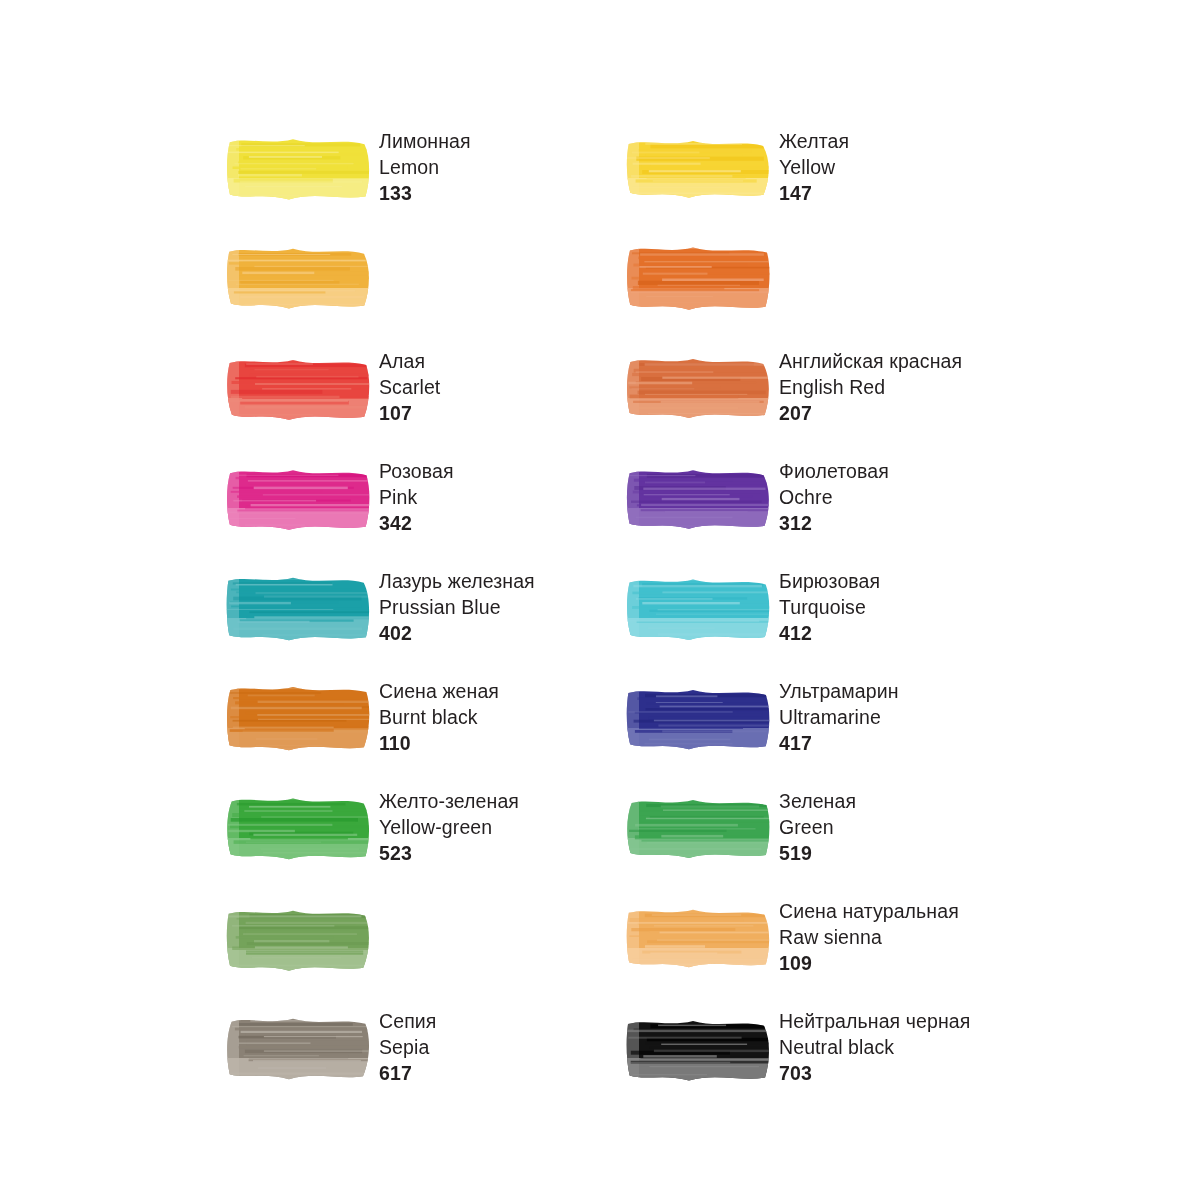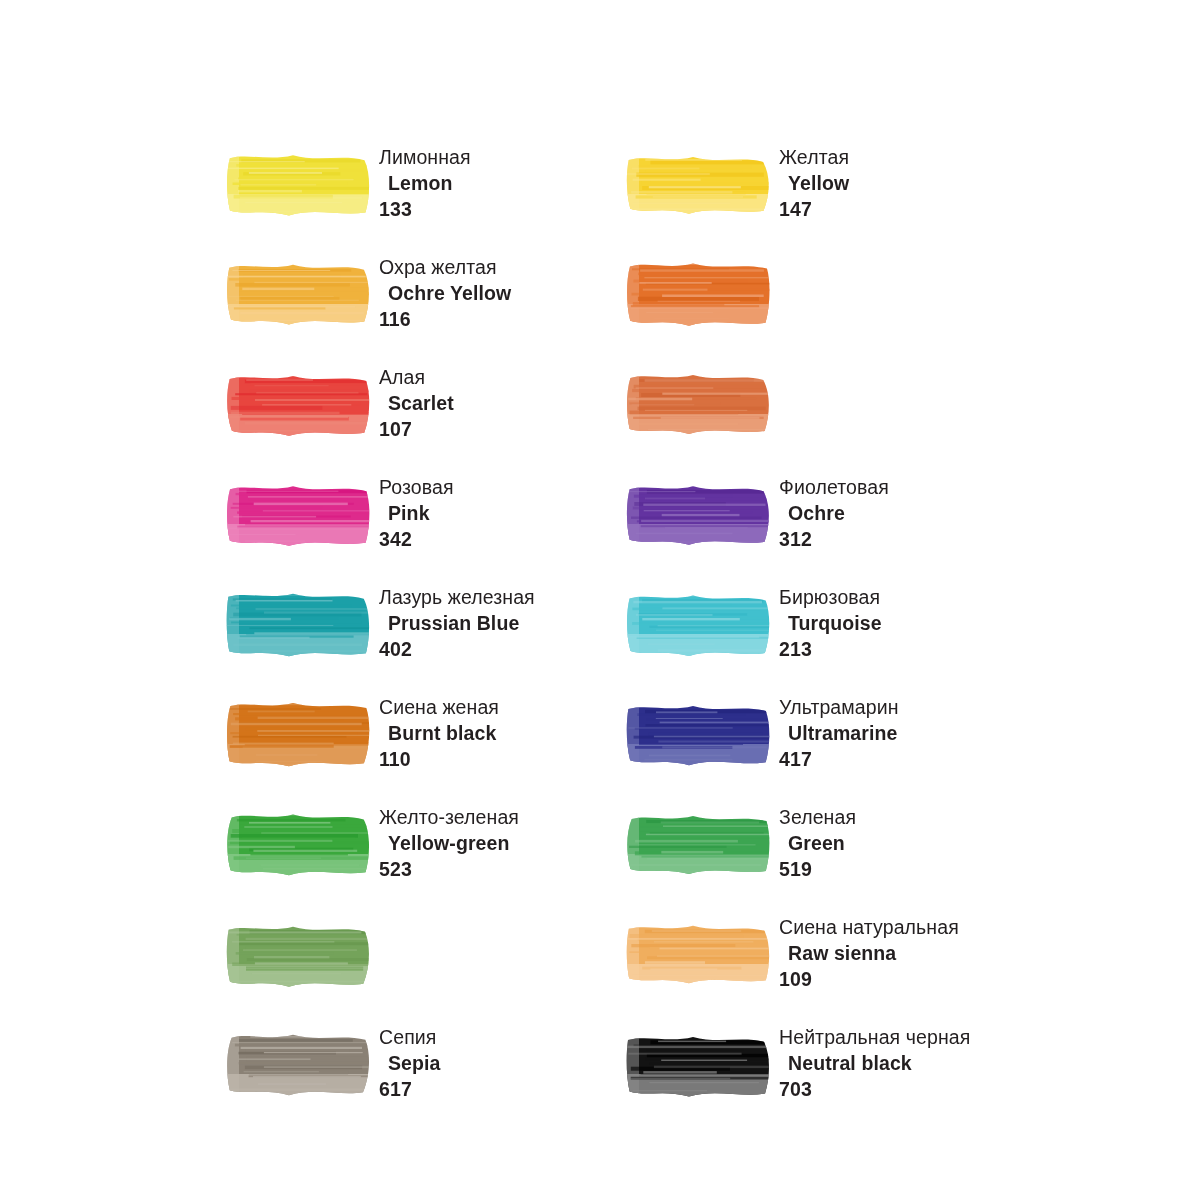--- a/index.html
+++ b/index.html
@@ -32,21 +32,21 @@
     grid-template-columns: 400px 400px;
     grid-auto-rows: 110px;
     column-gap: 0px;
     row-gap: 0px;
   }
 
   .swatch-entry {
     position: relative;
     display: flex;
     flex-direction: row;
-    align-items: flex-end;
+    align-items: center;
   }
 
   .swatch-paint {
     position: relative;
     width: 147px;
     height: 72px;
     margin-top: 5px;
     flex: 0 0 auto;
   }
   .swatch-paint svg {
@@ -65,21 +65,21 @@
   .label-ru,
   .label-en,
   .label-code {
     font-size: 19.5px;
     line-height: 26px;
     letter-spacing: 0.1px;
     color: #231f20;
     white-space: nowrap;
   }
   .label-ru { font-weight: 400; }
-  .label-en { font-weight: 700; margin-left: 9px; }
+  .label-en { font-weight: 400; }
   .label-code { font-weight: 700; }
 </style>
 </head>
 <body>
 
 <div id="swatch-sheet">
   <div class="swatch-grid">
       <div class="swatch-entry">
         <div class="swatch-paint">
           <svg viewBox="0 0 147 72" preserveAspectRatio="none">
@@ -190,25 +190,20 @@
               <rect x="17.3" y="27.6" width="72.0" height="2.5" fill="#F8D28E" opacity="0.57"></rect>
               <rect x="3.6" y="35.9" width="105.0" height="0.9" fill="#F8D28E" opacity="0.27"></rect>
               <rect x="11.1" y="39.7" width="122.7" height="1.1" fill="#F8D28E" opacity="0.27"></rect>
               <rect x="3.8" y="46.0" width="126.4" height="1.7" fill="#F8D28E" opacity="0.50"></rect>
               <rect x="15.1" y="52.0" width="123.8" height="2.4" fill="#F8D28E" opacity="0.48"></rect>
               <rect x="19.4" y="59.7" width="138.9" height="1.4" fill="#F8D28E" opacity="0.48"></rect>
               <rect x="14.3" y="64.7" width="72.4" height="1.8" fill="#F8D28E" opacity="0.71"></rect>
             </g>
           </svg>
         </div>
-        <div class="swatch-labels">
-          <div class="label-ru">Охра желтая</div>
-          <div class="label-en">Ochre Yellow</div>
-          <div class="label-code">116</div>
-        </div>
       </div>
       <div class="swatch-entry">
         <div class="swatch-paint">
           <svg viewBox="0 0 147 72" preserveAspectRatio="none">
             <defs>
               <clipPath id="clip3">
                 <path d="M 4.98129582873662,6.543055699352408 C 22,1.5430556993524078 45,9.543055699352408 68,3.543055699352408 C 92,10.543055699352408 118,2.543055699352408 141.99872977353516,8.543055699352408 C 146,22.543055699352408 145,46.67812120562303 140.51428293935896,62.67812120562303 C 116,66.67812120562303 90,57.67812120562303 64,65.67812120562303 C 40,58.67812120562303 20,65.67812120562303 5.260580492486042,60.67812120562303 C 1,44.67812120562303 1,20.543055699352408 4.98129582873662,6.543055699352408 Z"></path>
               </clipPath>
             </defs>
             <g clip-path="url(#clip3)">
@@ -308,20 +303,25 @@
               <rect x="3.2" y="27.7" width="64.0" height="2.6" fill="#EBA480" opacity="0.64"></rect>
               <rect x="6.6" y="34.3" width="62.7" height="1.0" fill="#EBA480" opacity="0.26"></rect>
               <rect x="19.9" y="39.9" width="102.4" height="0.8" fill="#EBA480" opacity="0.53"></rect>
               <rect x="35.7" y="46.8" width="98.8" height="2.1" fill="#EBA480" opacity="0.66"></rect>
               <rect x="13.7" y="53.3" width="99.7" height="1.4" fill="#EBA480" opacity="0.32"></rect>
               <rect x="22.9" y="59.0" width="137.9" height="1.2" fill="#EBA480" opacity="0.65"></rect>
               <rect x="28.7" y="65.3" width="94.1" height="2.5" fill="#EBA480" opacity="0.66"></rect>
             </g>
           </svg>
         </div>
+        <div class="swatch-labels">
+          <div class="label-ru">Английская красная</div>
+          <div class="label-en">English Red</div>
+          <div class="label-code">207</div>
+        </div>
       </div>
       <div class="swatch-entry">
         <div class="swatch-paint">
           <svg viewBox="0 0 147 72" preserveAspectRatio="none">
             <defs>
               <clipPath id="clip6">
                 <path d="M 5.055606113630347,9.1838859808704 C 22,4.1838859808704 45,12.1838859808704 68,6.1838859808704 C 92,13.1838859808704 118,5.1838859808704 141.4298780009267,11.1838859808704 C 146,25.1838859808704 145,46.86723812039418 140.65684493872686,62.86723812039418 C 116,66.86723812039418 90,57.86723812039418 64,65.86723812039418 C 40,58.86723812039418 20,65.86723812039418 4.906599808007741,60.86723812039418 C 1,44.86723812039418 1,23.1838859808704 5.055606113630347,9.1838859808704 Z"></path>
               </clipPath>
             </defs>
             <g clip-path="url(#clip6)">
@@ -470,21 +470,21 @@
               <rect x="0.7" y="45.8" width="133.6" height="2.1" fill="#90DAE3" opacity="0.51"></rect>
               <rect x="22.7" y="53.3" width="67.0" height="1.7" fill="#90DAE3" opacity="0.34"></rect>
               <rect x="32.6" y="59.3" width="121.4" height="2.4" fill="#90DAE3" opacity="0.48"></rect>
               <rect x="5.8" y="65.4" width="130.9" height="2.5" fill="#90DAE3" opacity="0.61"></rect>
             </g>
           </svg>
         </div>
         <div class="swatch-labels">
           <div class="label-ru">Бирюзовая</div>
           <div class="label-en">Turquoise</div>
-          <div class="label-code">213</div>
+          <div class="label-code">412</div>
         </div>
       </div>
       <div class="swatch-entry">
         <div class="swatch-paint">
           <svg viewBox="0 0 147 72" preserveAspectRatio="none">
             <defs>
               <clipPath id="clip10">
                 <path d="M 5.379570450044412,6.115554923089803 C 22,1.1155549230898032 45,9.115554923089803 68,3.115554923089803 C 92,10.115554923089803 118,2.115554923089803 141.38350871996954,8.115554923089803 C 146,22.115554923089803 145,47.238925003397526 138.92172519903397,63.238925003397526 C 116,67.23892500339753 90,58.238925003397526 64,66.23892500339753 C 40,59.238925003397526 20,66.23892500339753 4.552484612722765,61.238925003397526 C 1,45.238925003397526 1,20.115554923089803 5.379570450044412,6.115554923089803 Z"></path>
               </clipPath>
             </defs>

